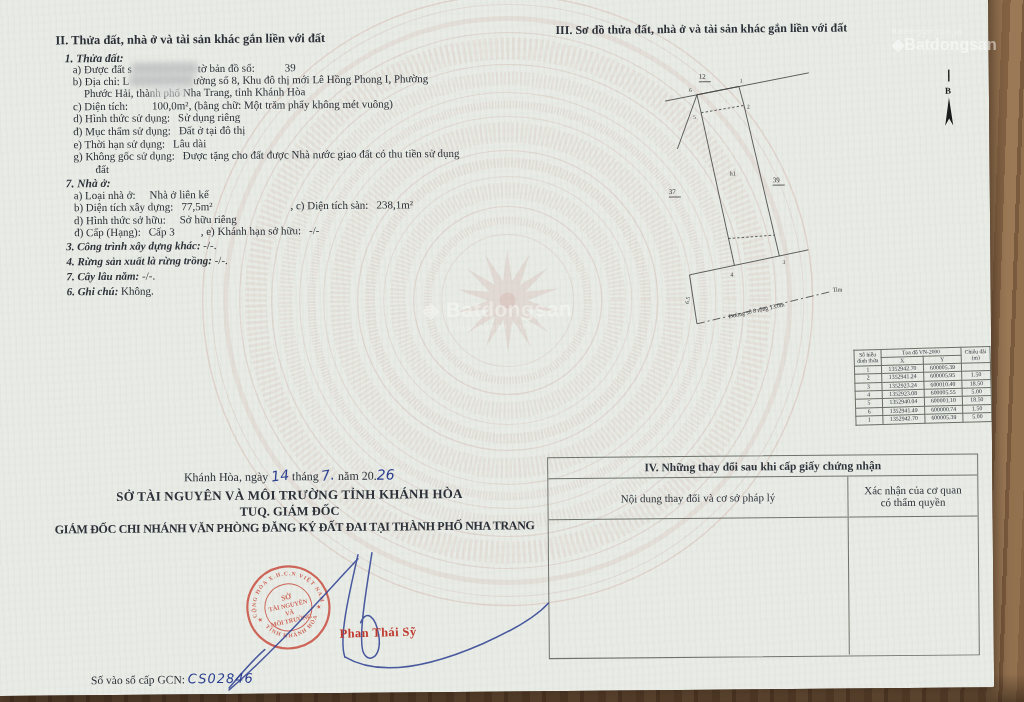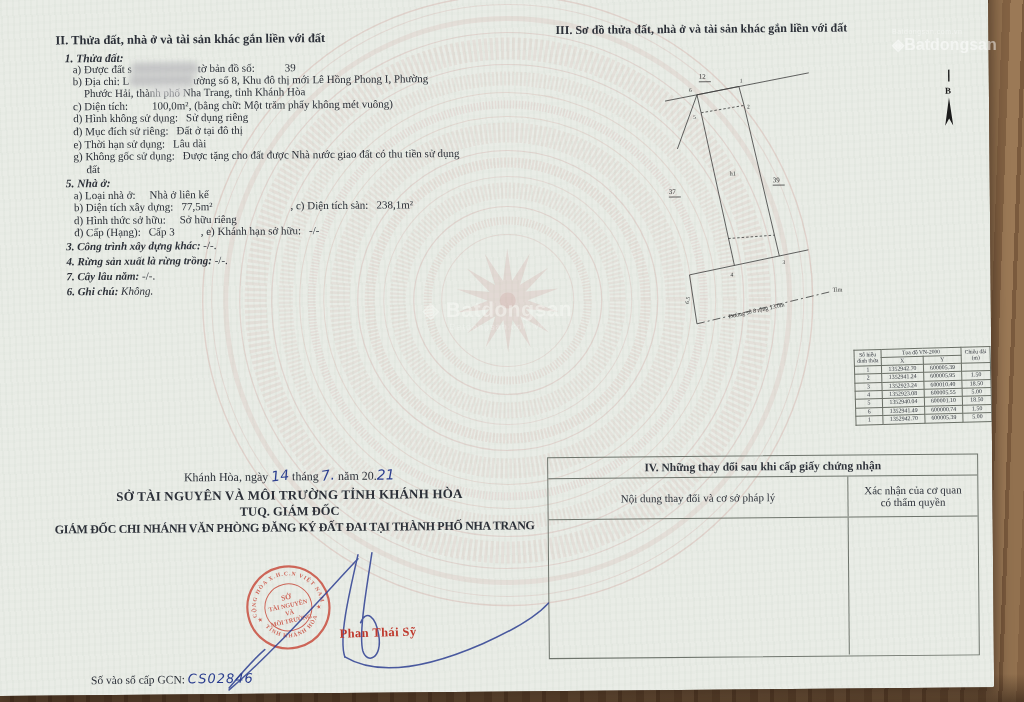--- a/index.html
+++ b/index.html
@@ -112,37 +112,37 @@
       <span>b) Địa chỉ: L</span><span class="redact" style="width:64px;"></span><span>ường số 8, Khu đô thị mới Lê Hồng Phong I, Phường</span>
     </p>
     <p class="ln" style="left:83px;top:87.5px;">Phước Hải, thành phố Nha Trang, tỉnh Khánh Hòa</p>
     <div class="blurpatch" style="left:150px;top:87px;width:36px;height:12px;"></div>
 
     <p class="ln" style="left:72px;top:101px;">
       <span>c) Diện tích:</span><span class="gap24"></span><span>100,0m²</span><span>, (bằng chữ: Một trăm phẩy không mét vuông)</span>
     </p>
 
     <p class="ln" style="left:72px;top:113px;">
-      <span>d) Hình không sử dụng:</span><span class="gap8"></span><span>Sử dụng riêng</span>
+      <span>d) Hình thức sử dụng:</span><span class="gap8"></span><span>Sử dụng riêng</span>
     </p>
 
     <p class="ln" style="left:72px;top:125.5px;">
-      <span>đ) Mục đích sử riêng:</span><span class="gap8"></span><span>Đất ở tại đô thị</span>
+      <span>đ) Mục thẩm sử dụng:</span><span class="gap8"></span><span>Đất ở tại đô thị</span>
     </p>
 
     <p class="ln" style="left:72px;top:139px;">
       <span>e) Thời hạn sử dụng:</span><span class="gap8"></span><span>Lâu dài</span>
     </p>
 
     <p class="ln" style="left:72px;top:151px;">
       <span>g) Không gốc sử dụng:</span><span class="gap8"></span><span>Được tặng cho đất được Nhà nước giao đất có thu tiền sử dụng</span>
     </p>
-    <p class="ln" style="left:85px;top:164px;">đất</p>
-
-    <p class="ln bi" style="left:64px;top:178px;font-size:11.5px;">5. Nhà ở:</p>
+    <p class="ln" style="left:94px;top:164px;">đất</p>
+
+    <p class="ln bi" style="left:64px;top:178px;font-size:11.5px;">7. Nhà ở:</p>
 
     <p class="ln" style="left:72px;top:190px;">
       <span>a) Loại nhà ở:</span><span class="gap14"></span><span>Nhà ở liên kế</span>
     </p>
 
     <p class="ln" style="left:72px;top:202px;">
       <span>b) Diện tích xây dựng:</span><span class="gap8"></span><span>77,5m²</span><span style="display:inline-block;width:78px;"></span><span>, c) Diện tích sàn:</span><span class="gap8"></span><span>238,1m²</span>
     </p>
 
     <p class="ln" style="left:72px;top:214.5px;">
@@ -156,21 +156,21 @@
     <p class="ln" style="left:64px;top:241px;">
       <span class="bi">3. Công trình xây dựng khác:</span> <span>-/-.</span>
     </p>
     <p class="ln" style="left:64px;top:255.5px;">
       <span class="bi">4. Rừng sản xuất là rừng trồng:</span> <span>-/-.</span>
     </p>
     <p class="ln" style="left:64px;top:270.5px;">
       <span class="bi">7. Cây lâu năm:</span> <span>-/-.</span>
     </p>
     <p class="ln" style="left:64px;top:285.5px;">
-      <span class="bi">6. Ghi chú:</span> <span style="font-style:italic;">Không.</span>
+      <span class="bi">6. Ghi chú:</span> <span style="">Không.</span>
     </p>
 
     <p class="ln bld" style="left:555px;top:28px;font-size:12px;">III. Sơ đồ thửa đất, nhà ở và tài sản khác gắn liền với đất</p>
 
     <svg class="narrow" style="left:936px;top:76px;" width="24" height="64" viewBox="0 0 24 64">
       <line x1="12" y1="2" x2="12" y2="14" stroke="#1c1c1c" stroke-width="1.4"></line>
       <text x="8" y="26" font-size="9" font-weight="bold" fill="#1c1c1c">B</text>
       <path d="M12,30 L16,58 L12,51 L8,58 Z" fill="#1c1c1c"></path>
     </svg>
 
@@ -289,21 +289,21 @@
         <div class="s4br"></div>
       </div>
     </div>
 
     <div class="signing">
       <div class="dateline">
         <span>Khánh Hòa, ngày</span>
         <span class="ink" style="display:inline-block;transform:rotate(-6deg);">14</span>
         <span>tháng</span>
         <span class="ink" style="display:inline-block;transform:rotate(-8deg);">7.</span>
-        <span>năm 20.</span><span class="ink">21</span>
+        <span>năm 20.</span><span class="ink">26</span>
       </div>
       <div class="org1">SỞ TÀI NGUYÊN VÀ MÔI TRƯỜNG TỈNH KHÁNH HÒA</div>
       <div class="org2">TUQ. GIÁM ĐỐC</div>
       <div class="org3">GIÁM ĐỐC CHI NHÁNH VĂN PHÒNG ĐĂNG KÝ ĐẤT ĐAI TẠI THÀNH PHỐ NHA TRANG</div>
     </div>
 
     <svg class="stamp" width="88" height="88" viewBox="-44 -44 88 88">
       <defs>
         <path id="arcT" d="M -32.5,5 A 32.8,32.8 0 1 1 32.5,5" fill="none"></path>
         <path id="arcB" d="M -27,13 A 30,30 0 0 0 27,13" fill="none"></path>

